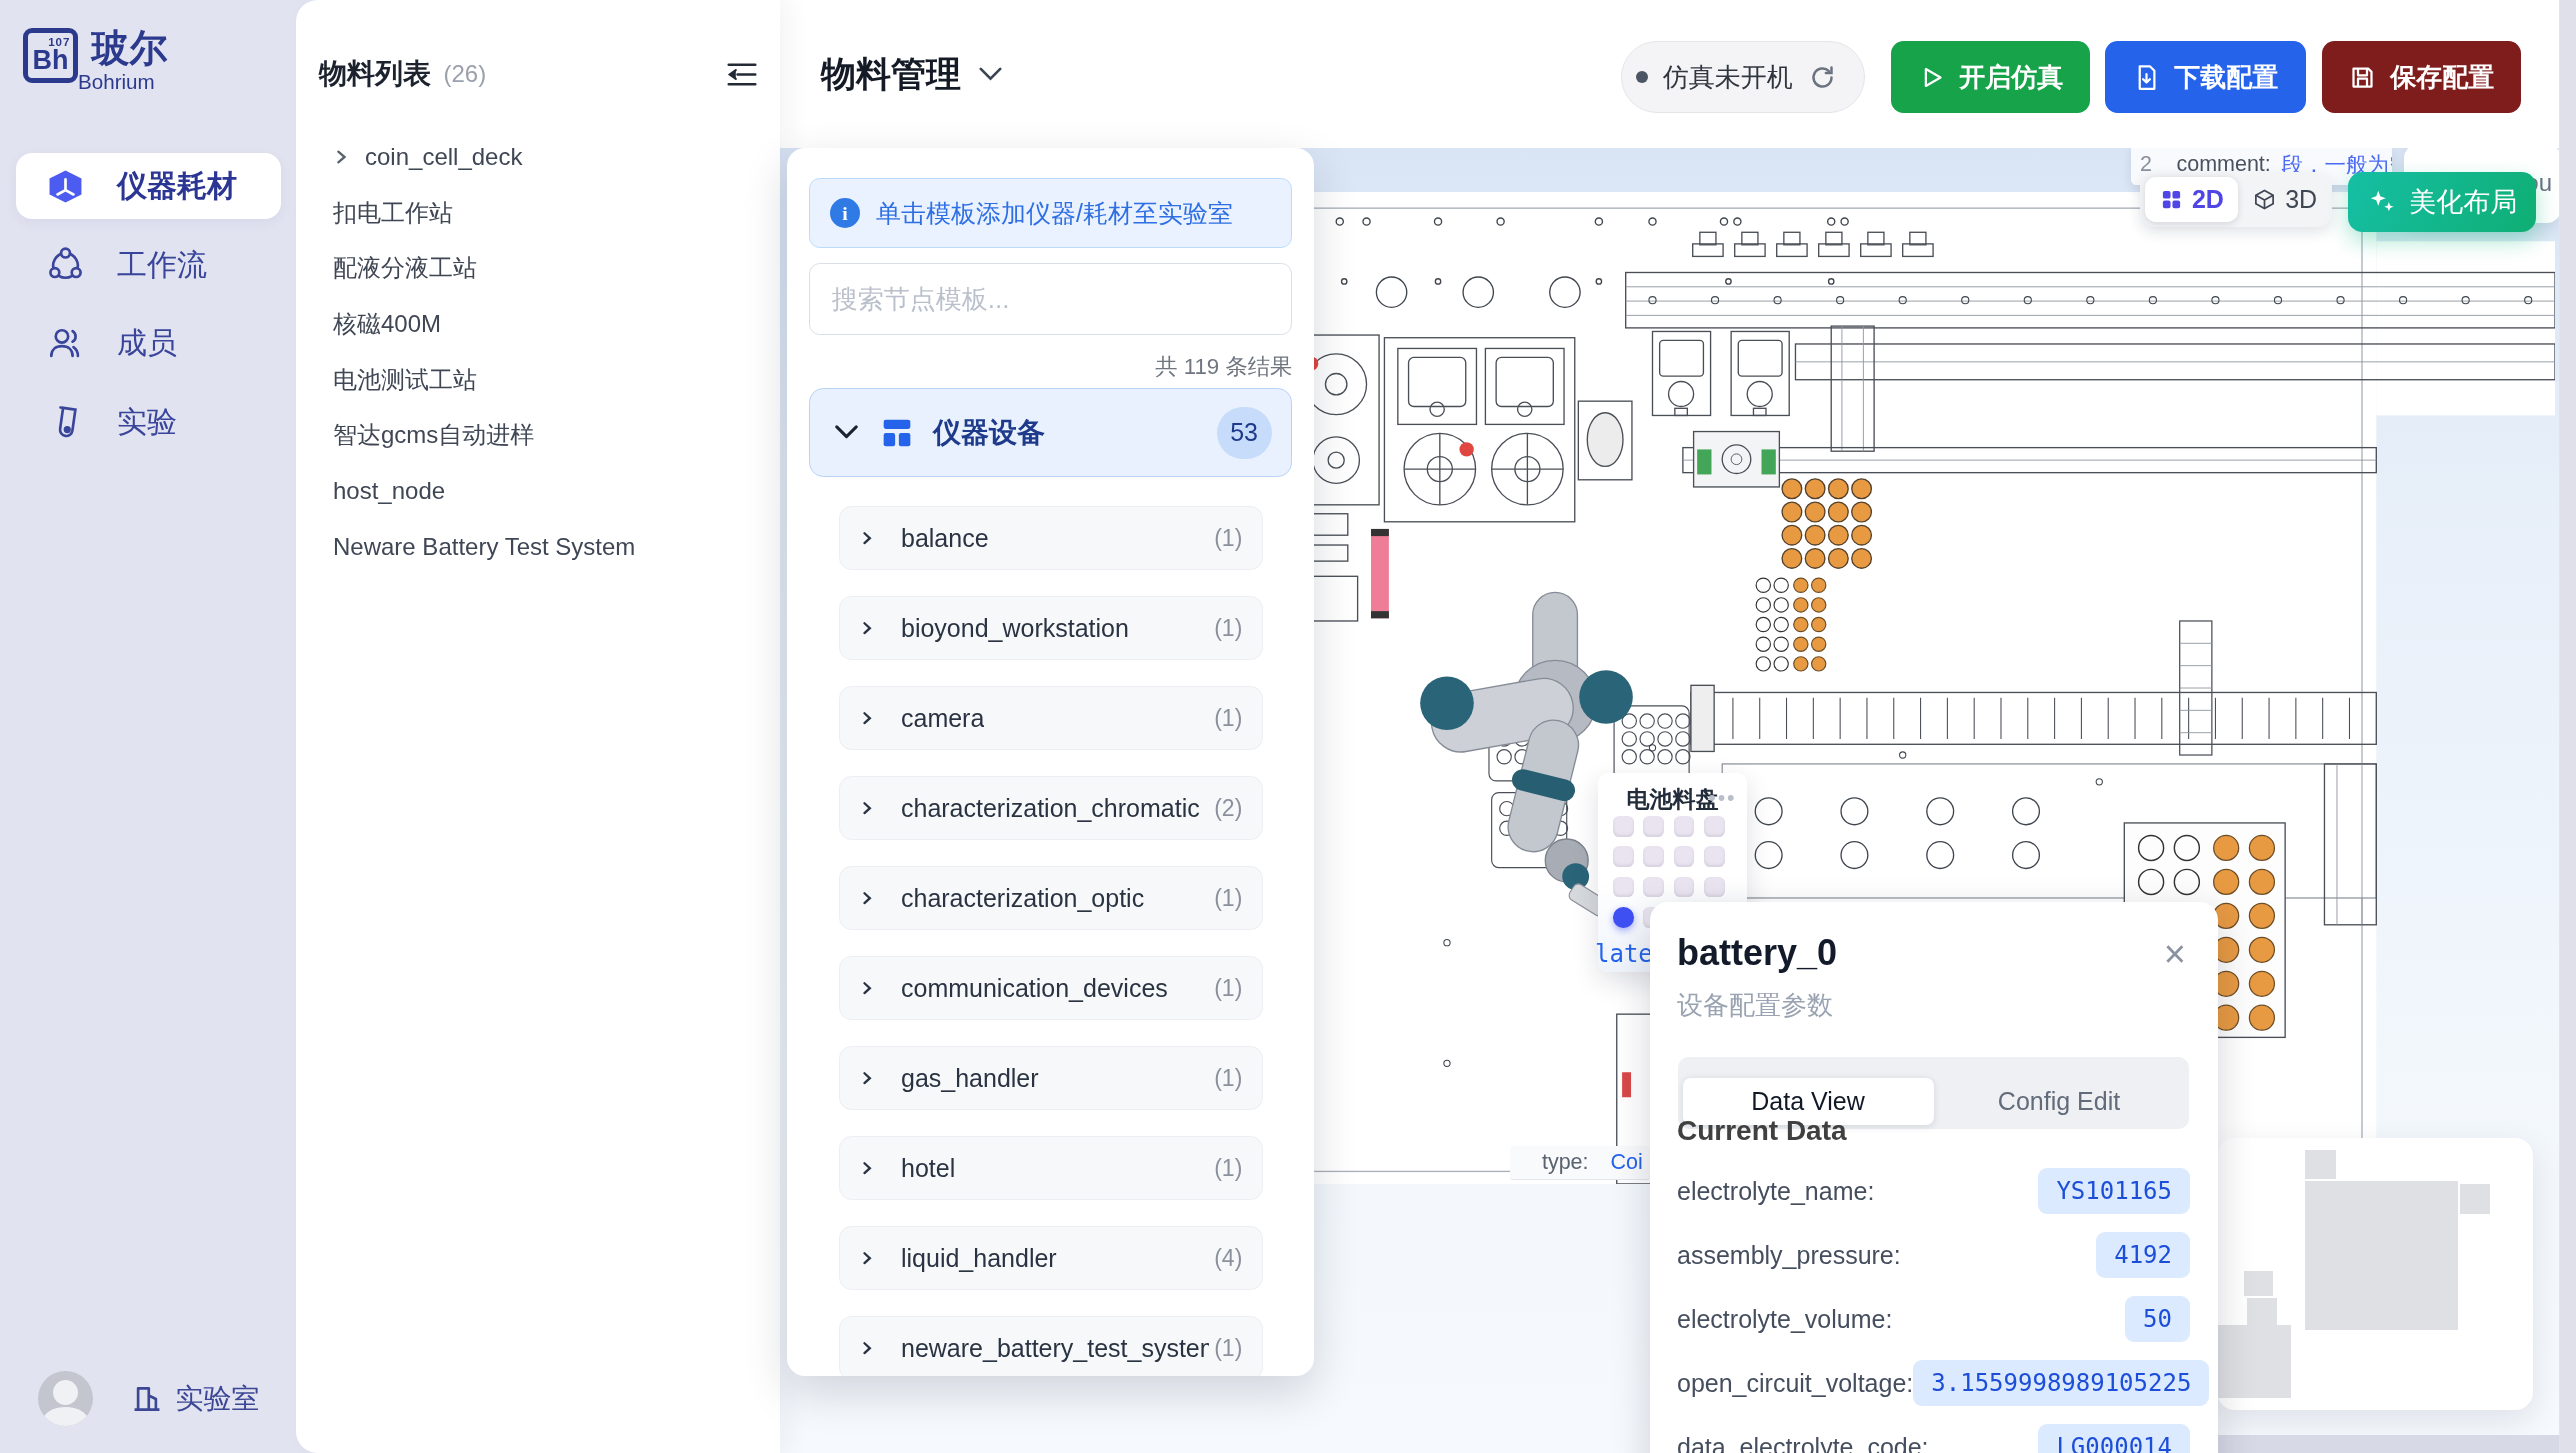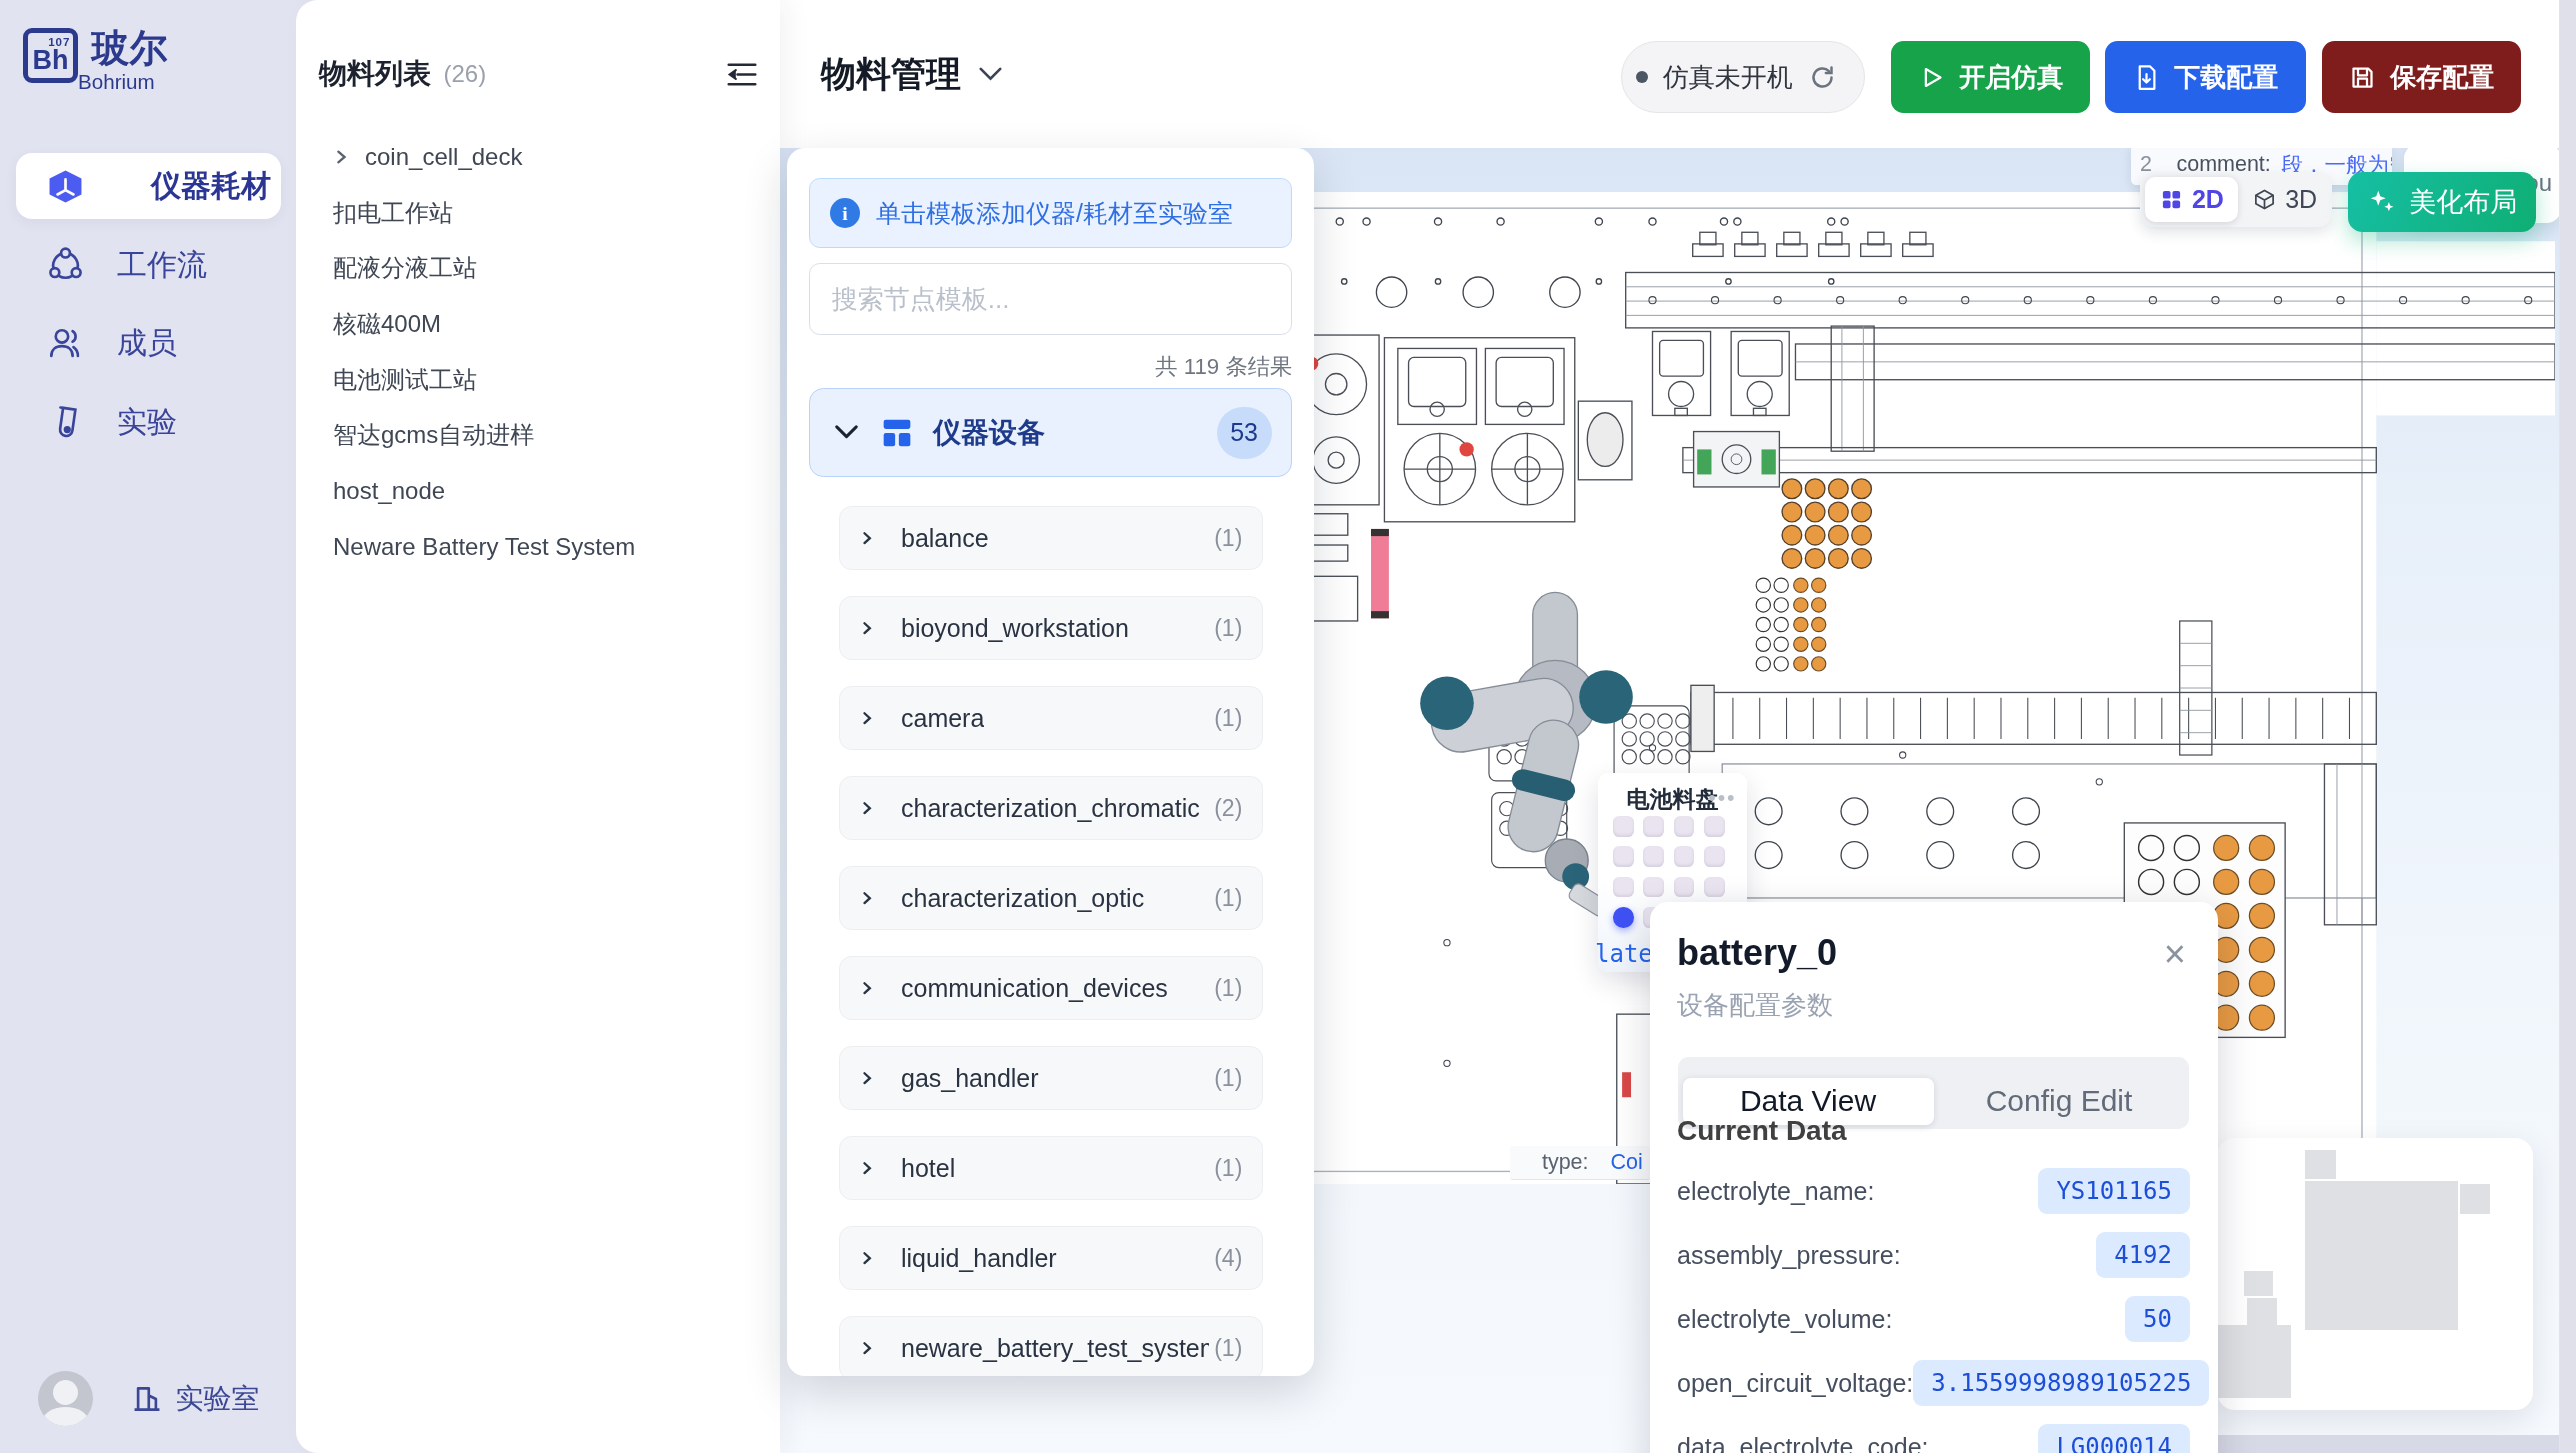--- a/index.html
+++ b/index.html
@@ -11,21 +11,21 @@
   .sidebar{position:absolute;left:0;top:0;width:296px;height:1453px;background:#e2e3f0;z-index:3;}
   .brand{position:absolute;left:23px;top:28px;display:flex;align-items:flex-start;}
   .brand-box{width:55px;height:55px;border:5.4px solid #2c3a8e;border-radius:9px;position:relative;
              color:#2c3a8e;font-weight:bold;}
   .brand-box .bh{position:absolute;left:4.5px;bottom:1.8px;font-size:27px;}
   .brand-box .num{position:absolute;right:2.7px;top:1.8px;font-size:11.6px;letter-spacing:0.9px;}
   .brand-zh{margin-left:13.4px;color:#2c3a8e;font-weight:bold;font-size:38px;line-height:41px;}
   .brand-en{color:#2c3a8e;font-size:20.6px;margin-top:0.9px;}
   .nav-item{position:absolute;left:16px;width:265px;height:66px;display:flex;align-items:center;
             border-radius:16px;color:#39459a;font-size:30px;cursor:pointer;}
-  .nav-item.active{background:#ffffff;height:66px;color:#2b3694;font-weight:bold;box-shadow:0 3.6px 12.5px rgba(40,50,120,.06);gap:34px;}
+  .nav-item.active{background:#ffffff;height:66px;color:#2b3694;font-weight:bold;box-shadow:0 3.6px 12.5px rgba(40,50,120,.06);}
   .nav-ico{width:39px;height:39px;margin-left:30px;margin-right:32px;flex:0 0 auto;}
   .side-foot{position:absolute;left:0;bottom:25px;width:296px;height:59px;display:flex;align-items:center;}
   .avatar{width:55px;height:55px;border-radius:50%;background:#c3c6cf;margin-left:38px;position:relative;overflow:hidden;}
   .avatar:before{content:"";position:absolute;left:15px;top:9px;width:25px;height:25px;border-radius:50%;background:#f0f1f4;}
   .avatar:after{content:"";position:absolute;left:5.4px;top:36px;width:45px;height:27px;border-radius:50%;background:#f0f1f4;}
   .lab-link{display:flex;align-items:center;margin-left:38px;color:#3b4794;font-size:28px;}
   .lab-link svg{width:32px;height:32px;margin-right:12.5px;}
 
   
   .materials{position:absolute;left:296px;top:0;width:484px;height:1453px;background:#fff;
@@ -119,21 +119,21 @@
   .pal-name{font-size:25px;color:#2a3342;white-space:nowrap;overflow:hidden;}
   .pal-count{margin-left:auto;font-size:23px;color:#8a919d;padding-left:5.4px;}
 
   
   .detail{position:absolute;left:871px;top:754px;width:568px;height:590px;background:#fff;border-radius:18px;
           box-shadow:0 12.5px 39px rgba(15,23,42,.18);z-index:10;}
   .d-title{position:absolute;left:27px;top:30px;font-size:36px;font-weight:bold;color:#131b2b;}
   .d-sub{position:absolute;left:27px;top:86px;font-size:26px;color:#9aa3b1;}
   .d-close{position:absolute;right:32px;top:34px;font-size:38px;color:#8b93a0;line-height:36px;cursor:pointer;}
   .d-tabs{position:absolute;left:28px;top:155px;width:511px;height:72px;background:#eef0f3;border-radius:10.7px;display:flex;padding:4.5px;}
-  .d-tab{flex:1;display:flex;align-items:center;justify-content:center;font-size:30px;color:#626b7a;cursor:pointer;border-radius:8px;margin-top:16px;}
+  .d-tab{flex:1;display:flex;align-items:center;justify-content:center;font-size:25px;color:#626b7a;cursor:pointer;border-radius:8px;margin-top:16px;}
   .d-tab.active{background:#fff;color:#111826;font-weight:500;box-shadow:0 1.8px 7.2px rgba(20,30,60,.12);}
   .d-section{position:absolute;left:27px;top:213px;font-size:28px;font-weight:bold;color:#404040;}
   .d-rows{position:absolute;left:27px;top:257px;width:513px;display:flex;flex-direction:column;}
   .d-row{height:64px;display:flex;align-items:center;}
   .d-label{font-size:25px;color:#454e5e;}
   .d-val{margin-left:auto;background:#dbeafe;color:#1d4ed8;border-radius:9px;padding:9px 18px;
          font-size:24px;font-family:"DejaVu Sans Mono",monospace;white-space:nowrap;}
 
   
   .minimap{position:absolute;left:1438px;top:990px;width:316px;height:272px;background:#fff;border-radius:18px;

